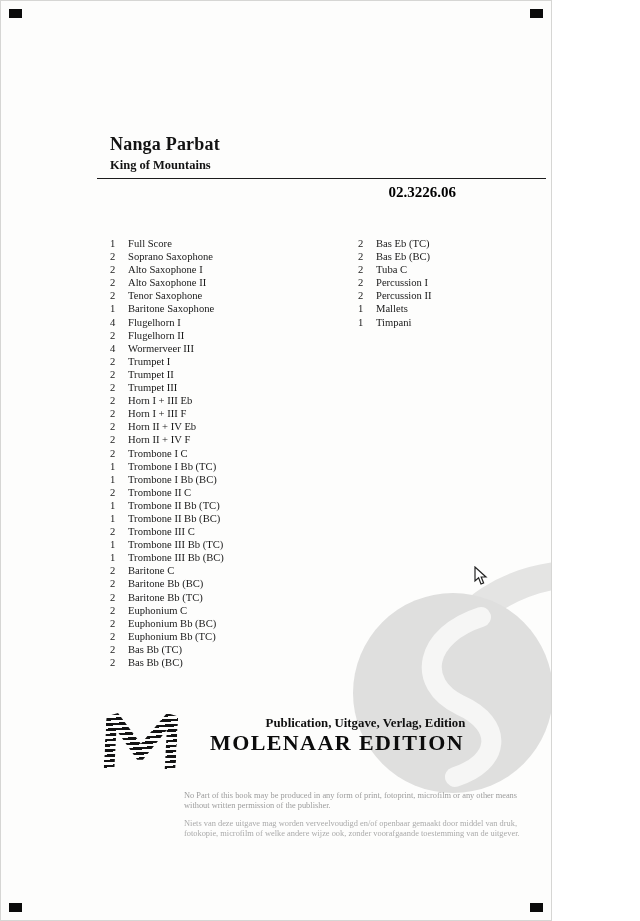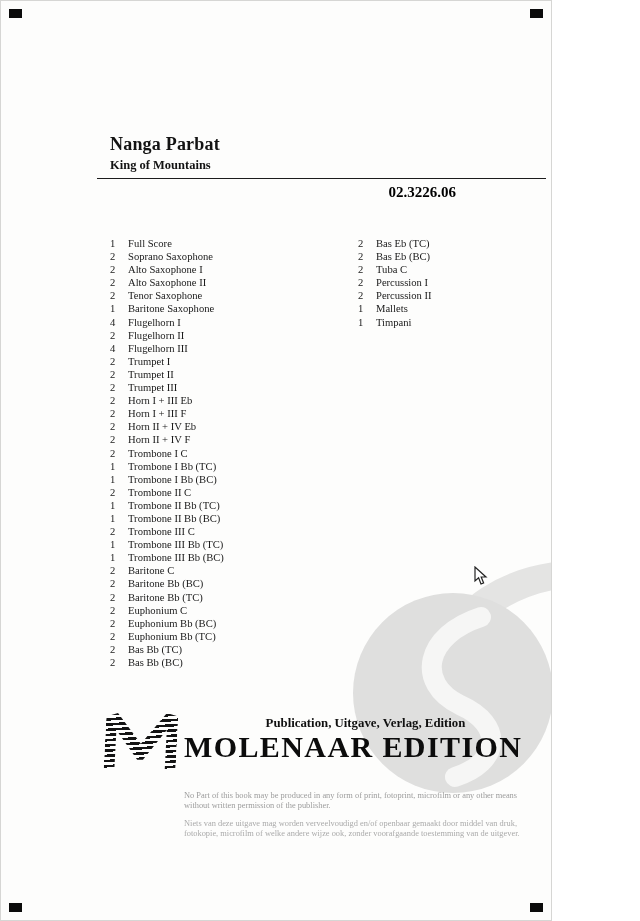--- a/index.html
+++ b/index.html
@@ -54,21 +54,21 @@
   .cursor { position:absolute; left:473px; top:565px; z-index:6; }
 
   
   .footer-text { position:absolute; left:183px; width:363px; z-index:2; }
   .tagline {
     top:715px; text-align:center;
     font-size:12.8px; font-weight:bold; color:#101010;
   }
   .brand {
     top:729px;
-    font-size:30px; font-weight:bold; color:#0c0c0c; letter-spacing:1.4px; white-space:nowrap;
+    font-size:22px; font-weight:bold; color:#0c0c0c; letter-spacing:1.4px; white-space:nowrap;margin-left:26px;
   }
   .copyright {
     top:768px;
     font-size:13.6px; font-weight:bold; color:#101010; white-space:nowrap;
   }
   .legal { font-size:8.4px; line-height:10.2px; }
   .legal-en { top:790px; color:#9c9c9c; }
   .legal-nl { top:818px; color:#aaaaaa; }
 
   
@@ -102,21 +102,21 @@
 
   <div class="col left" id="col-left">
       <div class="inst-row"><span class="qty">1</span><span class="iname">Full Score</span></div>
       <div class="inst-row"><span class="qty">2</span><span class="iname">Soprano Saxophone</span></div>
       <div class="inst-row"><span class="qty">2</span><span class="iname">Alto Saxophone I</span></div>
       <div class="inst-row"><span class="qty">2</span><span class="iname">Alto Saxophone II</span></div>
       <div class="inst-row"><span class="qty">2</span><span class="iname">Tenor Saxophone</span></div>
       <div class="inst-row"><span class="qty">1</span><span class="iname">Baritone Saxophone</span></div>
       <div class="inst-row"><span class="qty">4</span><span class="iname">Flugelhorn I</span></div>
       <div class="inst-row"><span class="qty">2</span><span class="iname">Flugelhorn II</span></div>
-      <div class="inst-row"><span class="qty">4</span><span class="iname">Flugelhorn III</span></div>
+      <div class="inst-row"><span class="qty">4</span><span class="iname">Wormerveer III</span></div>
       <div class="inst-row"><span class="qty">2</span><span class="iname">Trumpet I</span></div>
       <div class="inst-row"><span class="qty">2</span><span class="iname">Trumpet II</span></div>
       <div class="inst-row"><span class="qty">2</span><span class="iname">Trumpet III</span></div>
       <div class="inst-row"><span class="qty">2</span><span class="iname">Horn I + III Eb</span></div>
       <div class="inst-row"><span class="qty">2</span><span class="iname">Horn I + III F</span></div>
       <div class="inst-row"><span class="qty">2</span><span class="iname">Horn II + IV Eb</span></div>
       <div class="inst-row"><span class="qty">2</span><span class="iname">Horn II + IV F</span></div>
       <div class="inst-row"><span class="qty">2</span><span class="iname">Trombone I C</span></div>
       <div class="inst-row"><span class="qty">1</span><span class="iname">Trombone I Bb (TC)</span></div>
       <div class="inst-row"><span class="qty">1</span><span class="iname">Trombone I Bb (BC)</span></div>

